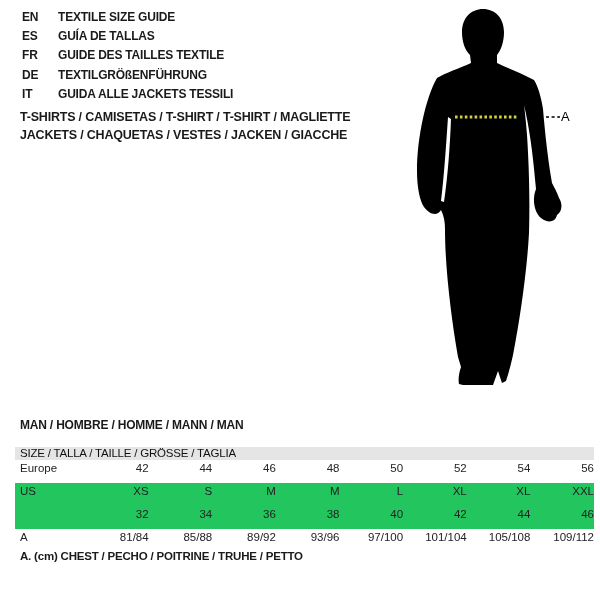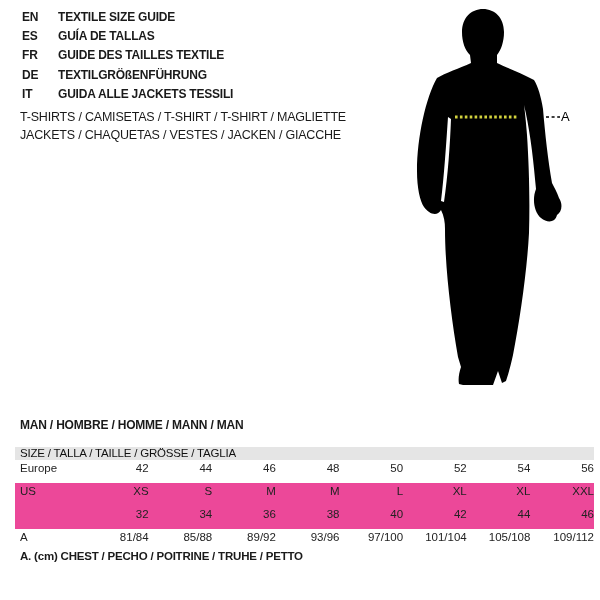--- a/index.html
+++ b/index.html
@@ -12,39 +12,39 @@
     position: relative;
     overflow: hidden;
   }
   
   .lang-list { position: absolute; left: 22px; top: 7px; }
   .lang-row { display: flex; height: 19.3px; align-items: center;
               font-size: 12px; font-weight: bold; letter-spacing: -0.2px; }
   .lang-code { width: 36px; }
   
   .category { position: absolute; left: 20px; top: 109px;
-              font-size: 12.5px; font-weight: normal; line-height: 17.5px;
+              font-size: 12.5px; font-weight: bold; line-height: 17.5px;
               letter-spacing: -0.2px; }
   
   .silhouette { position: absolute; left: 405px; top: 5px;
                 width: 175px; height: 390px; margin: 0; }
   .silhouette svg { display: block; width: 175px; height: 390px; }
   .measure-label { position: absolute; left: 156px; top: 104px;
                    font-size: 13px; font-weight: 400; color: #000; }
   
   .man-title { position: absolute; left: 20px; top: 418px; margin: 0;
                font-size: 12px; font-weight: bold; letter-spacing: -0.2px; }
   
   .size-table { position: absolute; left: 15px; top: 447px; width: 579px;
                 font-size: 11.5px; color: #222; }
   .thead { background: #e5e5e5; height: 13px; line-height: 13.5px;
            padding-left: 5px; letter-spacing: -0.2px; color: #111; }
   .trow { display: grid; grid-template-columns: 70px repeat(8, 1fr);
           height: 23px; line-height: 16.5px; }
-  .trow.shaded { background: #ec4899; }
+  .trow.shaded { background: #22c55e; }
   .cell-label { padding-left: 5px; }
   .cell-val { text-align: right; }
   
   .footnote { position: absolute; left: 20px; top: 550px; margin: 0;
               font-size: 11.5px; font-weight: bold; letter-spacing: -0.2px; }
 </style>
 </head>
 <body>
 
 <main>

